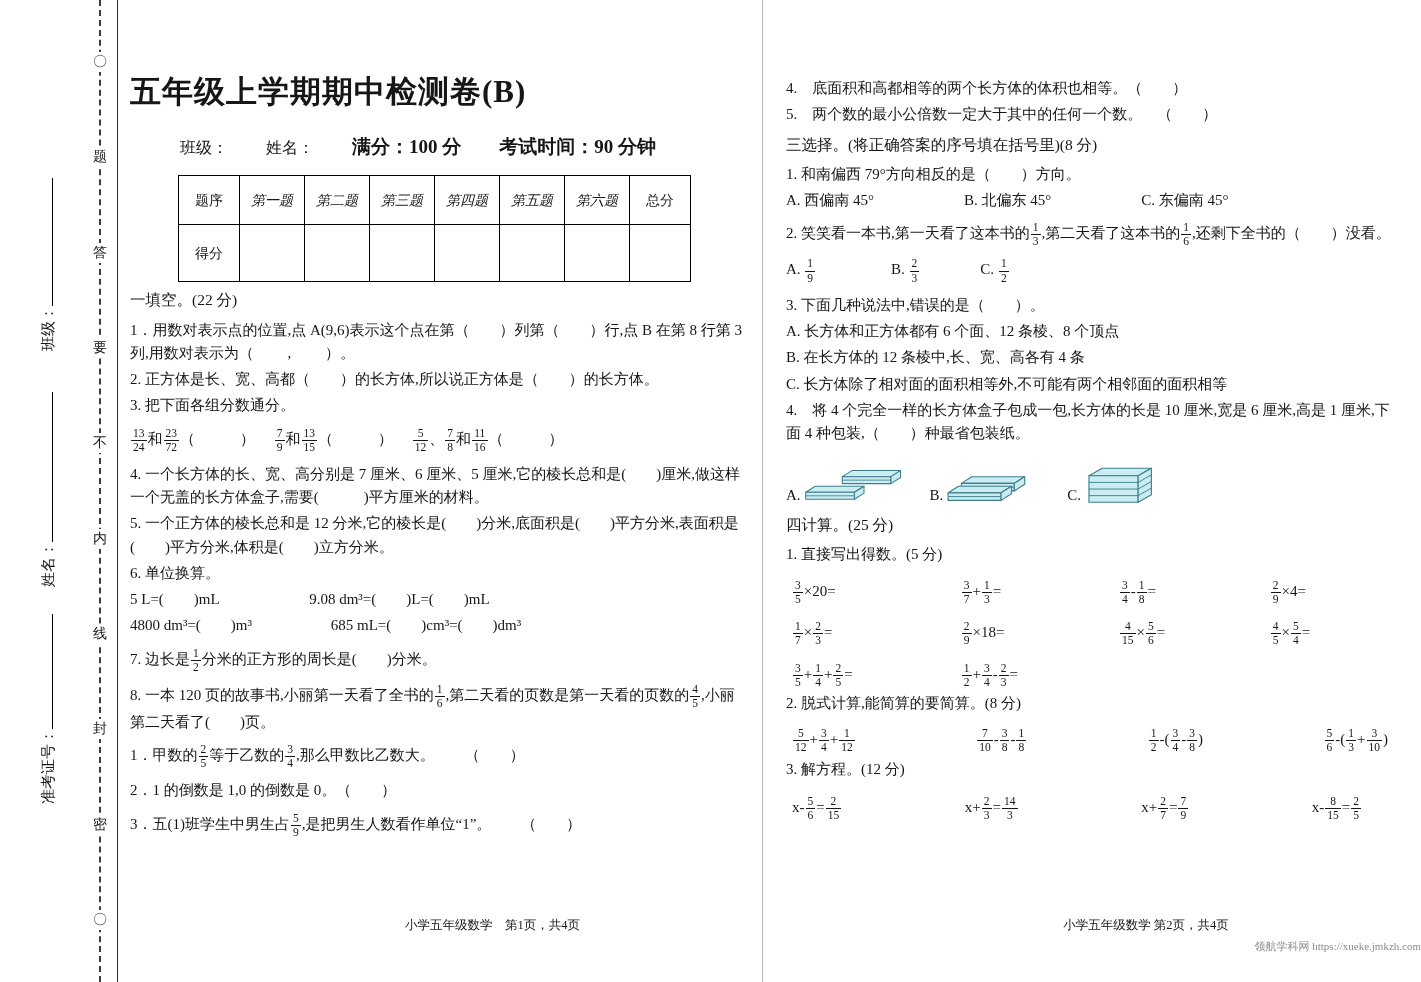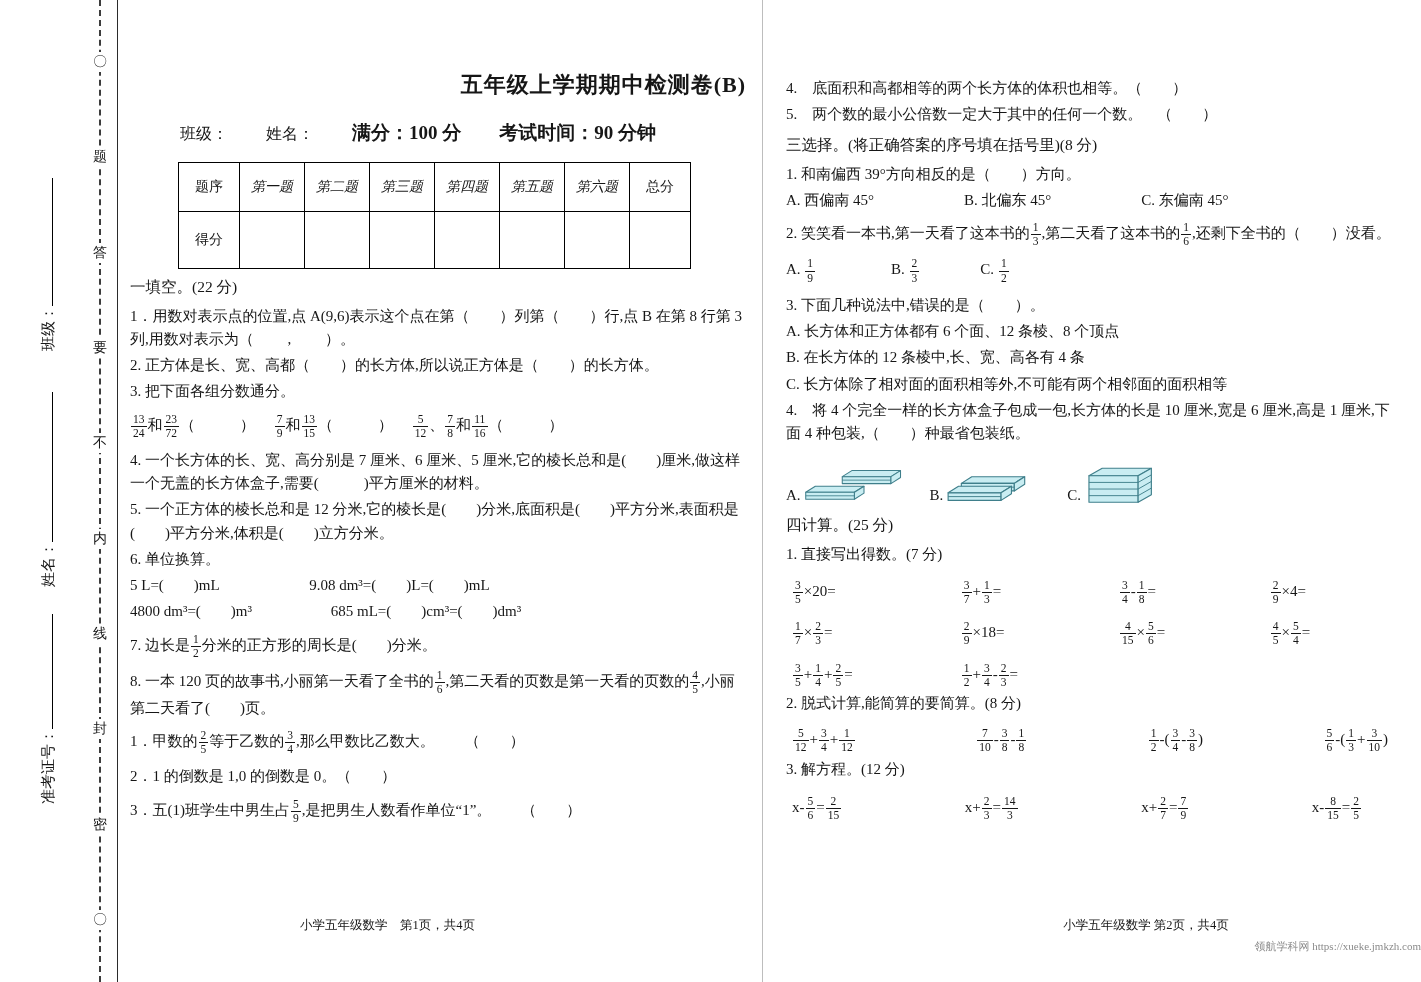--- a/index.html
+++ b/index.html
@@ -16,21 +16,21 @@
     display:flex;flex-direction:column;justify-content:space-between;align-items:center;}
   .seal-chars span{background:#fff;padding:3px 1px;font-size:14px;line-height:1;}
   .seal-label{position:absolute;transform-origin:0 100%;transform:rotate(-90deg);
     white-space:nowrap;font-size:15px;}
   .u{display:inline-block;border-bottom:1.4px solid #000;height:12px;vertical-align:baseline;}
   .u128{width:128px}.u150{width:150px}.u115{width:115px}
   
   .col{position:absolute;font-size:15px;line-height:1.55;}
   .col-left{left:130px;top:68px;width:616px;}
   .col-right{left:786px;top:74px;width:612px;}
-  h1.title{font-size:22px;font-weight:bold;text-align:right;margin:0 0 16px 0;letter-spacing:1px;font-family:Liberation Serif, serif;}
+  h1.title{font-size:31px;font-weight:bold;text-align:left;margin:0 0 16px 0;letter-spacing:1px;font-family:Liberation Serif, serif;}
   .info-row{display:flex;align-items:baseline;gap:38px;padding-left:50px;font-size:16px;margin-bottom:14px;}
   .hand{font-size:19px;font-weight:bold;}
   
   table.score{border-collapse:collapse;margin-left:48px;}
   table.score td{border:1.5px solid #000;text-align:center;vertical-align:middle;font-size:14px;}
   .w1{width:58px}.w2{width:62px}
   tr.r1 td{height:46px;} tr.r2 td{height:54px;}
   td.ths{font-size:11px;font-style:italic;}
   
   .sec{margin:6px 0;font-size:15.5px;}
@@ -48,21 +48,21 @@
   .eq-row{display:flex;justify-content:space-between;margin:14px 36px 0 6px;}
   .calc3-title{}
   .calc2-title{}
   
   .pack-row{display:flex;align-items:flex-end;gap:26px;margin:10px 0 6px 0;}
   .pack-group{display:flex;align-items:flex-end;gap:3px;}
   .boxface{fill:var(--box-fill,#c9edf2);stroke:var(--box-stroke,#3f7f8b);stroke-width:1.2;stroke-linejoin:round;}
   .boxline{stroke:var(--box-stroke,#3f7f8b);stroke-width:1;}
   
   .footer{position:absolute;bottom:48px;font-size:12.5px;}
-  .footer-left{left:300px;width:280px;text-align:left;}
+  .footer-left{left:300px;width:280px;text-align:right;}
   .footer-right{left:1000px;width:292px;text-align:center;}
   .watermark{position:absolute;left:0;right:0;bottom:28px;text-align:right;
     font-size:11px;color:var(--watermark,#8b8b8b);}
 </style>
 </head>
 <body>
 
 <div class="seal-dashed"></div>
 <div class="page-edge"></div>
 <div class="col-divider"></div>
@@ -180,21 +180,21 @@
         <span class="fn">5</span>
         <span class="fd">9</span>
       </span>,是把男生人数看作单位“1”。　　（　　）</div>
 </div>
 
 <div class="col col-right">
   <div class="q">4.　底面积和高都相等的两个长方体的体积也相等。（　　）</div>
   <div class="q">5.　两个数的最小公倍数一定大于其中的任何一个数。　（　　）</div>
 
   <p class="sec">三选择。(将正确答案的序号填在括号里)(8 分)</p>
-  <div class="q">1. 和南偏西 39°方向相反的是（　　）方向。</div>
+  <div class="q">1. 和南偏西 79°方向相反的是（　　）方向。</div>
   <div class="q">A. 西偏南 45°　　　　　　B. 北偏东 45°　　　　　　C. 东偏南 45°</div>
   <div class="q fracline">2. 笑笑看一本书,第一天看了这本书的<span class="frac">
         <span class="fn">1</span>
         <span class="fd">3</span>
       </span>,第二天看了这本书的<span class="frac">
         <span class="fn">1</span>
         <span class="fd">6</span>
       </span>,还剩下全书的（　　）没看。</div>
   <div class="q fracline">A. <span class="frac">
         <span class="fn">1</span>
@@ -249,21 +249,21 @@
         <line class="boxline" x1="4" y1="36" x2="56" y2="36"></line>
         <line class="boxline" x1="4" y1="43" x2="56" y2="43"></line>
         <line class="boxline" x1="56" y1="29" x2="70" y2="21"></line>
         <line class="boxline" x1="56" y1="36" x2="70" y2="28"></line>
         <line class="boxline" x1="56" y1="43" x2="70" y2="35"></line>
       </svg>
     </div>
   </div>
 
   <p class="sec">四计算。(25 分)</p>
-  <div class="q">1. 直接写出得数。(7 分)</div>
+  <div class="q">1. 直接写出得数。(5 分)</div>
   <div class="calc-grid">
     <span><span class="frac">
           <span class="fn">3</span>
           <span class="fd">5</span>
         </span>×20=</span>
     <span><span class="frac">
           <span class="fn">3</span>
           <span class="fd">7</span>
         </span>+<span class="frac">
           <span class="fn">1</span>

